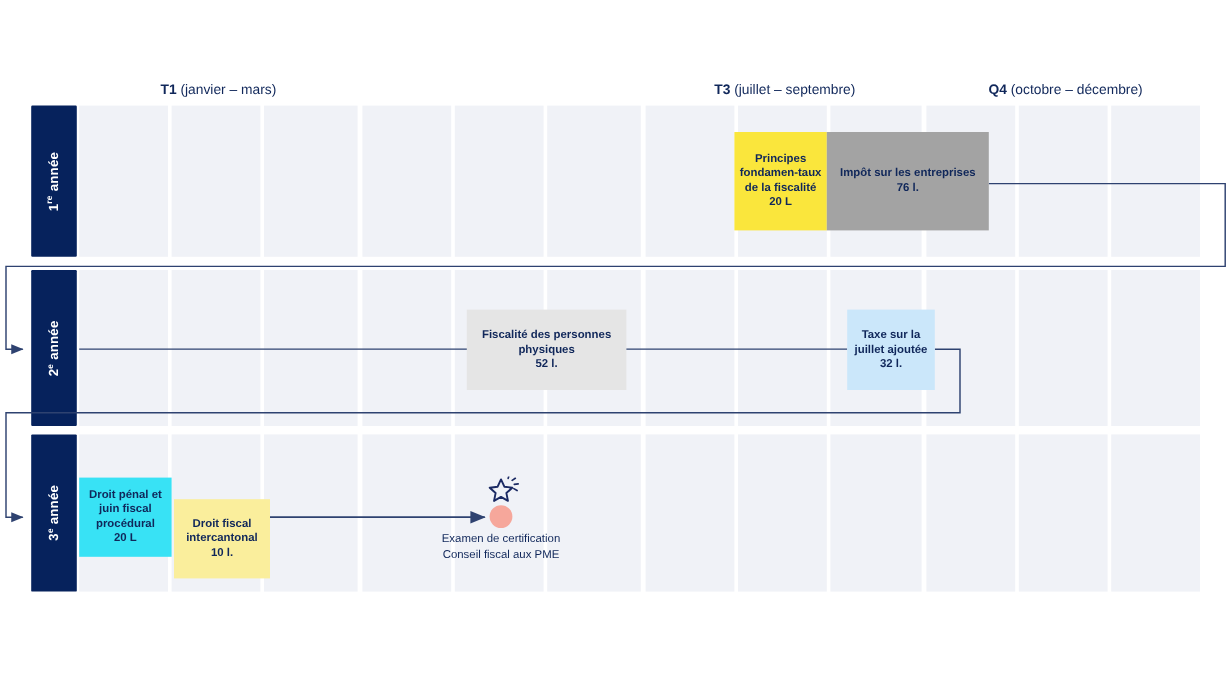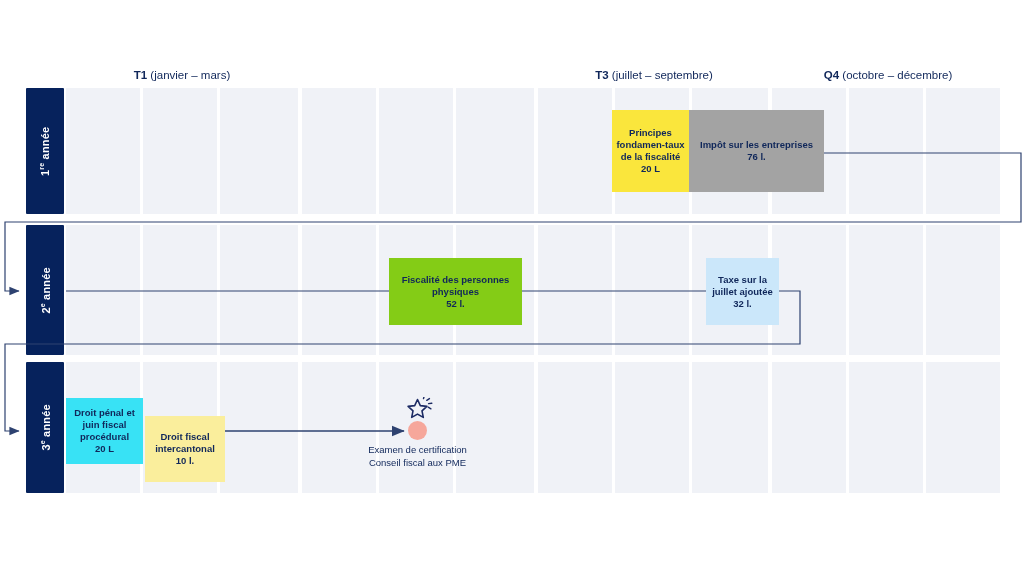--- a/index.html
+++ b/index.html
@@ -175,21 +175,21 @@
   <div class="box" style="left:612px;top:110px;width:77px;height:82px;background:#FAE63C;">
     <span class="bt">Principes fondamen-taux de la fiscalité</span>
     <span class="bc">20 L</span>
   </div>
 
   <div class="box" style="left:689px;top:110px;width:135px;height:82px;background:#a3a3a3;">
     <span class="bt">Impôt sur les entreprises</span>
     <span class="bc">76 l.</span>
   </div>
 
-  <div class="box" style="left:389px;top:258px;width:133px;height:67px;background:#84cc16;">
+  <div class="box" style="left:389px;top:258px;width:133px;height:67px;background:#e5e5e5;">
     <span class="bt">Fiscalité des personnes physiques</span>
     <span class="bc">52 l.</span>
   </div>
 
   <div class="box" style="left:706px;top:258px;width:73px;height:67px;background:#CBE7FA;">
     <span class="bt">Taxe sur la juillet ajoutée</span>
     <span class="bc">32 l.</span>
   </div>
 
   <div class="box" style="left:66px;top:398px;width:77px;height:66px;background:#38E2F5;">

